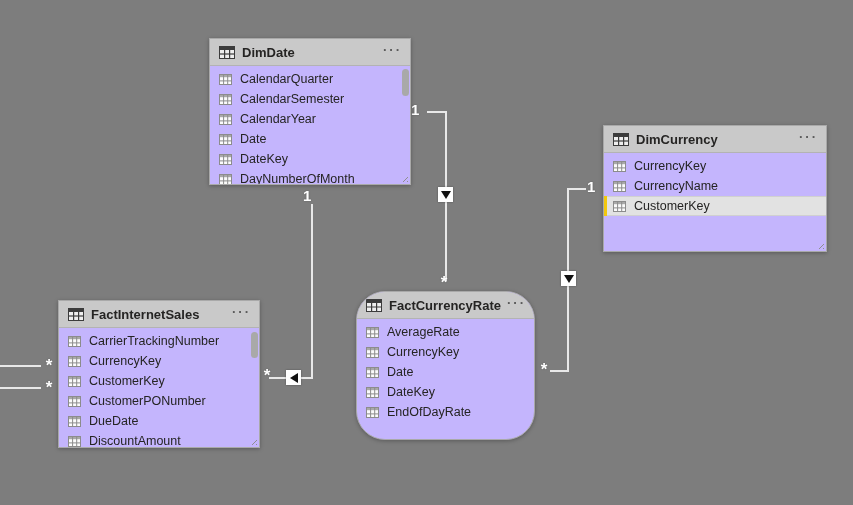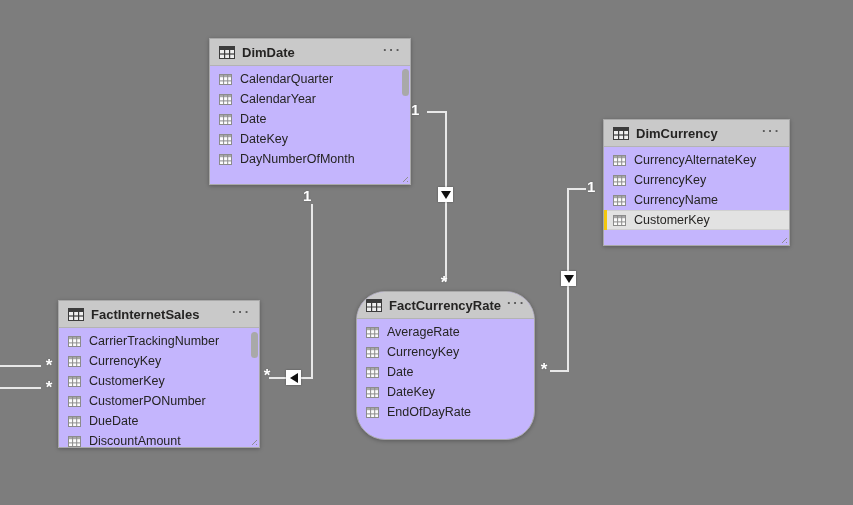--- a/index.html
+++ b/index.html
@@ -158,20 +158,30 @@
     <span class="field-label">CalendarQuarter</span>
   </div>
         <div class="field-row">
     <svg class="field-icon" width="13" height="11" viewBox="0 0 13 11">
       <rect x="0.5" y="0.5" width="12" height="10" fill="#fbfbfb" stroke="#8c8c8c"></rect>
       <rect x="1" y="1" width="11" height="2.2" fill="#a9a9a9"></rect>
       <line x1="4.6" y1="1" x2="4.6" y2="10.5" stroke="#8c8c8c"></line>
       <line x1="8.7" y1="1" x2="8.7" y2="10.5" stroke="#8c8c8c"></line>
       <line x1="0.5" y1="6.9" x2="12.5" y2="6.9" stroke="#8c8c8c"></line>
     </svg>
+    <span class="field-label">CalendarSemester</span>
+  </div>
+        <div class="field-row">
+    <svg class="field-icon" width="13" height="11" viewBox="0 0 13 11">
+      <rect x="0.5" y="0.5" width="12" height="10" fill="#fbfbfb" stroke="#8c8c8c"></rect>
+      <rect x="1" y="1" width="11" height="2.2" fill="#a9a9a9"></rect>
+      <line x1="4.6" y1="1" x2="4.6" y2="10.5" stroke="#8c8c8c"></line>
+      <line x1="8.7" y1="1" x2="8.7" y2="10.5" stroke="#8c8c8c"></line>
+      <line x1="0.5" y1="6.9" x2="12.5" y2="6.9" stroke="#8c8c8c"></line>
+    </svg>
     <span class="field-label">CalendarYear</span>
   </div>
         <div class="field-row">
     <svg class="field-icon" width="13" height="11" viewBox="0 0 13 11">
       <rect x="0.5" y="0.5" width="12" height="10" fill="#fbfbfb" stroke="#8c8c8c"></rect>
       <rect x="1" y="1" width="11" height="2.2" fill="#a9a9a9"></rect>
       <line x1="4.6" y1="1" x2="4.6" y2="10.5" stroke="#8c8c8c"></line>
       <line x1="8.7" y1="1" x2="8.7" y2="10.5" stroke="#8c8c8c"></line>
       <line x1="0.5" y1="6.9" x2="12.5" y2="6.9" stroke="#8c8c8c"></line>
     </svg>
@@ -195,43 +205,33 @@
       <line x1="8.7" y1="1" x2="8.7" y2="10.5" stroke="#8c8c8c"></line>
       <line x1="0.5" y1="6.9" x2="12.5" y2="6.9" stroke="#8c8c8c"></line>
     </svg>
     <span class="field-label">DayNumberOfMonth</span>
   </div>
       </div>
     <div class="scroll-thumb" style="right:1px;top:30px;height:27px;"></div>
     <div class="resize-handle"></div>
   </div>
 
-  <div class="card" style="left:603px;top:119px;width:187px;height:127px;">
+  <div class="card" style="left:603px;top:125px;width:224px;height:127px;">
     <div class="card-header">
       <svg width="16" height="13" viewBox="0 0 16 13">
         <rect x="0.5" y="0.5" width="15" height="12" fill="#efefef" stroke="#3c3c3c"></rect>
         <rect x="1" y="1" width="14" height="3" fill="#3c3c3c"></rect>
         <line x1="5.6" y1="1" x2="5.6" y2="12.5" stroke="#3c3c3c" stroke-width="1.2"></line>
         <line x1="10.6" y1="1" x2="10.6" y2="12.5" stroke="#3c3c3c" stroke-width="1.2"></line>
         <line x1="0.5" y1="8" x2="15.5" y2="8" stroke="#3c3c3c" stroke-width="1.2"></line>
       </svg>
       <span class="card-title">DimCurrency</span>
       <span class="more-options">···</span>
     </div>
     <div class="card-body">
-        <div class="field-row">
-    <svg class="field-icon" width="13" height="11" viewBox="0 0 13 11">
-      <rect x="0.5" y="0.5" width="12" height="10" fill="#fbfbfb" stroke="#8c8c8c"></rect>
-      <rect x="1" y="1" width="11" height="2.2" fill="#a9a9a9"></rect>
-      <line x1="4.6" y1="1" x2="4.6" y2="10.5" stroke="#8c8c8c"></line>
-      <line x1="8.7" y1="1" x2="8.7" y2="10.5" stroke="#8c8c8c"></line>
-      <line x1="0.5" y1="6.9" x2="12.5" y2="6.9" stroke="#8c8c8c"></line>
-    </svg>
-    <span class="field-label">CurrencyAlternateKey</span>
-  </div>
         <div class="field-row">
     <svg class="field-icon" width="13" height="11" viewBox="0 0 13 11">
       <rect x="0.5" y="0.5" width="12" height="10" fill="#fbfbfb" stroke="#8c8c8c"></rect>
       <rect x="1" y="1" width="11" height="2.2" fill="#a9a9a9"></rect>
       <line x1="4.6" y1="1" x2="4.6" y2="10.5" stroke="#8c8c8c"></line>
       <line x1="8.7" y1="1" x2="8.7" y2="10.5" stroke="#8c8c8c"></line>
       <line x1="0.5" y1="6.9" x2="12.5" y2="6.9" stroke="#8c8c8c"></line>
     </svg>
     <span class="field-label">CurrencyKey</span>
   </div>

